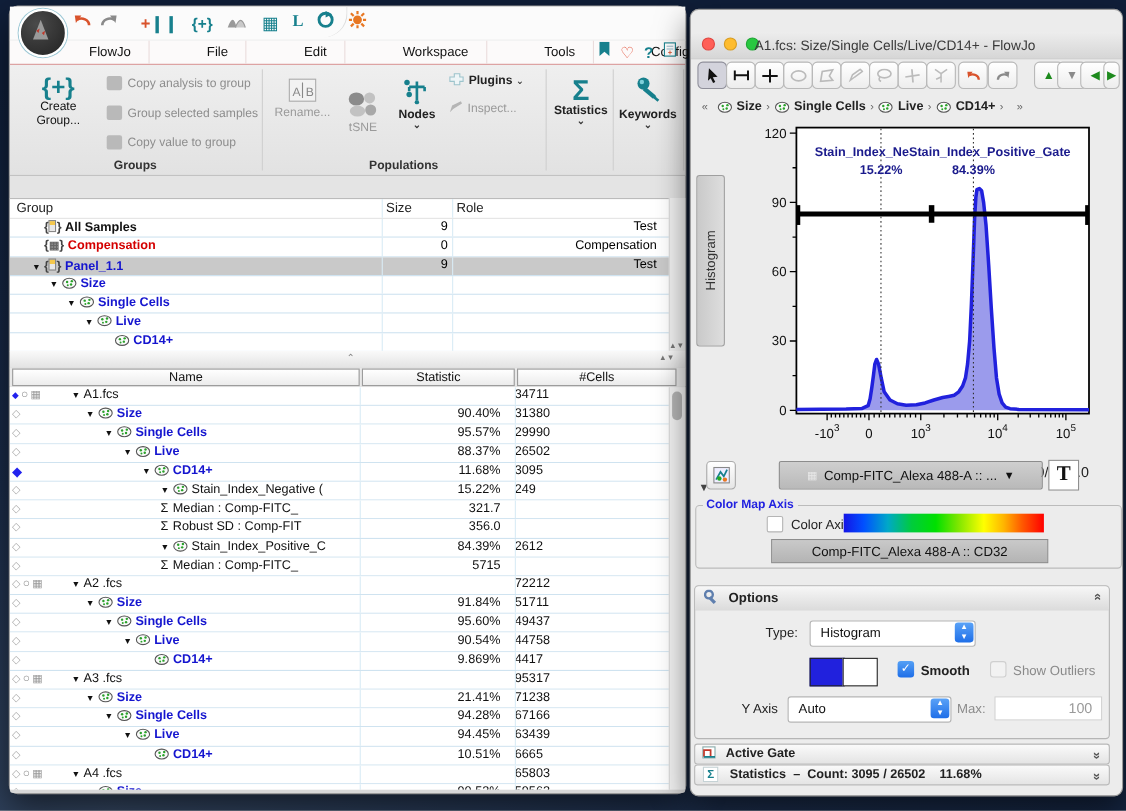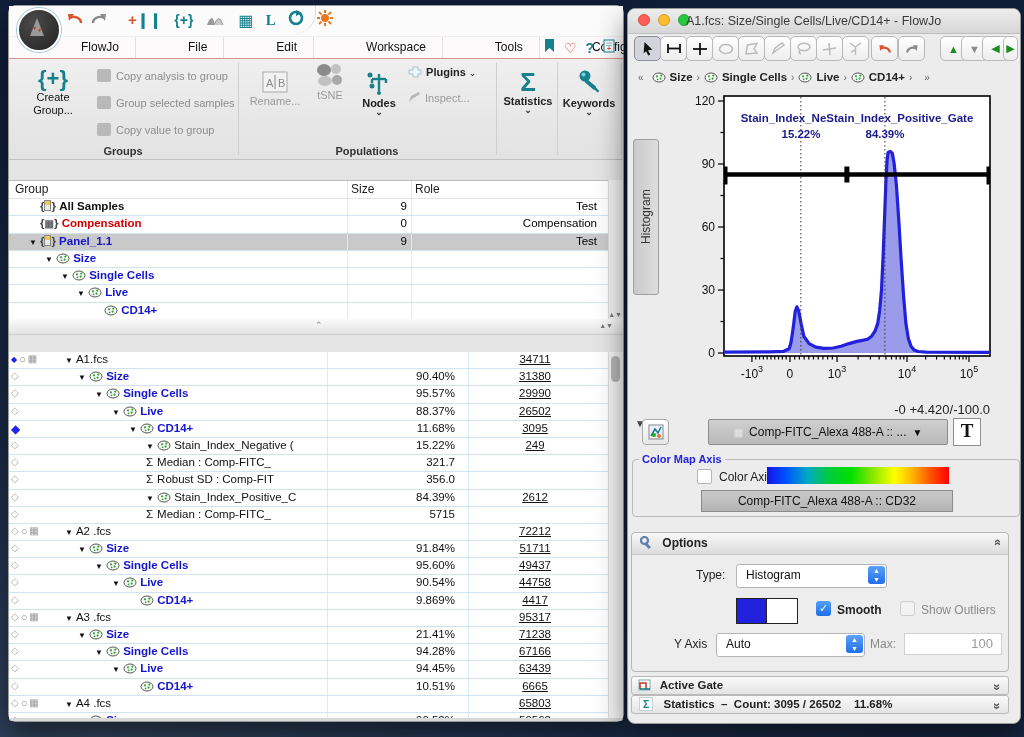--- a/index.html
+++ b/index.html
@@ -64,29 +64,29 @@
     background:linear-gradient(#fafafa,#e3e3e3);border-bottom:1px solid #cfcfcf;}
   .splitter .caret{position:absolute;left:306px;top:1px;font-size:9px;color:#888;}
   .splitter .ud{position:absolute;right:10px;top:3px;font-size:7px;color:#777;}
   .sample-head{position:absolute;left:0;top:328px;width:614px;height:17px;background:#e8e8e8;}
   .sh-btn{position:absolute;top:1px;height:14px;background:linear-gradient(#fff,#ececec);
     border:1px solid #9c9c9c;font-size:11.5px;text-align:center;color:#111;line-height:14px;}
   #sample-rows{position:absolute;left:0;top:346px;width:600px;height:366px;background:#fff;overflow:hidden;}
   .s-row{position:relative;height:16.2px;font-size:11.5px;border-bottom:1px solid #cfe3f0;background:#fff;}
   .s-name{position:absolute;top:1px;white-space:nowrap;color:#111;}
   .s-stat{position:absolute;left:318px;width:128px;text-align:right;top:1px;color:#111;}
-  .s-cells{position:absolute;left:459px;width:134px;text-align:center;top:1px;color:#111;text-decoration:underline;}
+  .s-cells{position:absolute;left:459px;width:134px;text-align:left;top:1px;color:#111;}
   .gutter{position:absolute;left:2px;top:1px;display:flex;gap:2px;color:#aaa;font-size:10px;}
   .mk-blue{color:#2222ee;}
   .mw-scroll{position:absolute;right:0;top:346px;width:14px;height:366px;background:#f4f4f4;border-left:1px solid #ddd;}
   .mw-scroll .thumb{position:absolute;left:2px;top:4px;width:9px;height:26px;border-radius:5px;background:#b5b5b5;}
   .mw-bottom{position:absolute;left:0;bottom:0;width:100%;height:3px;background:#d8d8d8;border-radius:0 0 7px 7px;}
   
   #gw{left:627px;top:8px;width:392px;height:714px;background:#ececec;border:1px solid #9a9a9a;}
-  #gw .titlebar{height:24px;}
+  #gw .titlebar{height:24px;margin-top:20px;}
   .gw-toolbar{position:relative;height:31px;}
   .tool-btn{position:absolute;top:2px;width:25px;height:23px;background:linear-gradient(#fff,#ededed);
     border:1px solid #b9b9b9;border-radius:5px;display:flex;align-items:center;justify-content:center;}
   .tool-btn.sel{background:#d3d3dc;border-color:#8f8f9a;}
   .crumbs{position:relative;height:24px;display:flex;align-items:center;padding-left:6px;font-size:11.5px;color:#222;gap:4px;}
   .crumb-item{display:flex;align-items:center;gap:4px;font-weight:bold;}
   .crumb-sep{color:#666;font-size:10px;margin:0 4px;}
   .plot-region{position:relative;height:333px;}
   .side-strip{position:absolute;left:5px;top:50px;width:26px;height:272px;}
   .side-tab{width:24px;height:154px;background:linear-gradient(90deg,#dedede,#c9c9c9);
@@ -231,21 +231,21 @@
       <div class="rib-div" style="left:229px"></div>
 
       <div class="rib-btn gray-txt" style="left:238px;top:12px;width:56px">
         <svg width="26" height="22" viewBox="0 0 26 22">
             <rect x="1" y="1" width="24" height="20" fill="#f2f2f2" stroke="#aaa"></rect>
             <text x="4" y="16" font-size="11" fill="#888">A</text>
             <line x1="13" y1="4" x2="13" y2="18" stroke="#888"></line>
             <text x="16" y="16" font-size="11" fill="#888">B</text>
           </svg>
         <span>Rename...</span></div>
-      <div class="rib-btn gray-txt" style="left:300px;top:4px;width:42px">
+      <div class="rib-btn gray-txt" style="left:300px;top:24px;width:42px">
         <svg width="30" height="24" viewBox="0 0 30 24">
             <ellipse cx="9" cy="7" rx="7" ry="6" fill="#8b8b8b"></ellipse>
             <ellipse cx="21" cy="6" rx="5" ry="5" fill="#c2c2c2"></ellipse>
             <ellipse cx="10" cy="18" rx="7" ry="5" fill="#c2c2c2"></ellipse>
             <ellipse cx="22" cy="17" rx="5" ry="5" fill="#a8a8a8"></ellipse>
           </svg>
         <span>tSNE</span></div>
       <div class="rib-btn" style="left:348px;top:12px;width:44px;font-weight:bold">
         <svg width="26" height="24" viewBox="0 0 26 24">
             <g stroke="#17808d" stroke-width="2.4" fill="none">
@@ -374,20 +374,25 @@
     </div>
     <div class="gt-scroll">
         <span class="ud">▲▼</span>
       </div>
 
     <div class="splitter">
       <span class="caret">⌃</span>
       <span class="ud">▲▼</span>
     </div>
 
+    <div class="sample-head">
+      <div class="sh-btn" style="left:2px;width:314px">Name</div>
+      <div class="sh-btn" style="left:320px;width:137px">Statistic</div>
+      <div class="sh-btn" style="left:461px;width:143px">#Cells</div>
+    </div>
     <div id="sample-rows">
         <div class="s-row">
           <span class="gutter">
             <span class="mk-blue" style="font-size:8px;margin-top:2px">◆</span>
             <span style="font-size:11px;color:#888">○</span>
             <span style="color:#999">▦</span>
           </span>
           <span class="s-name" style="left:56px"><span class="arrow">▼</span><span class="">A1.fcs</span></span>
           <span class="s-stat"></span>
           <span class="s-cells">34711</span>

